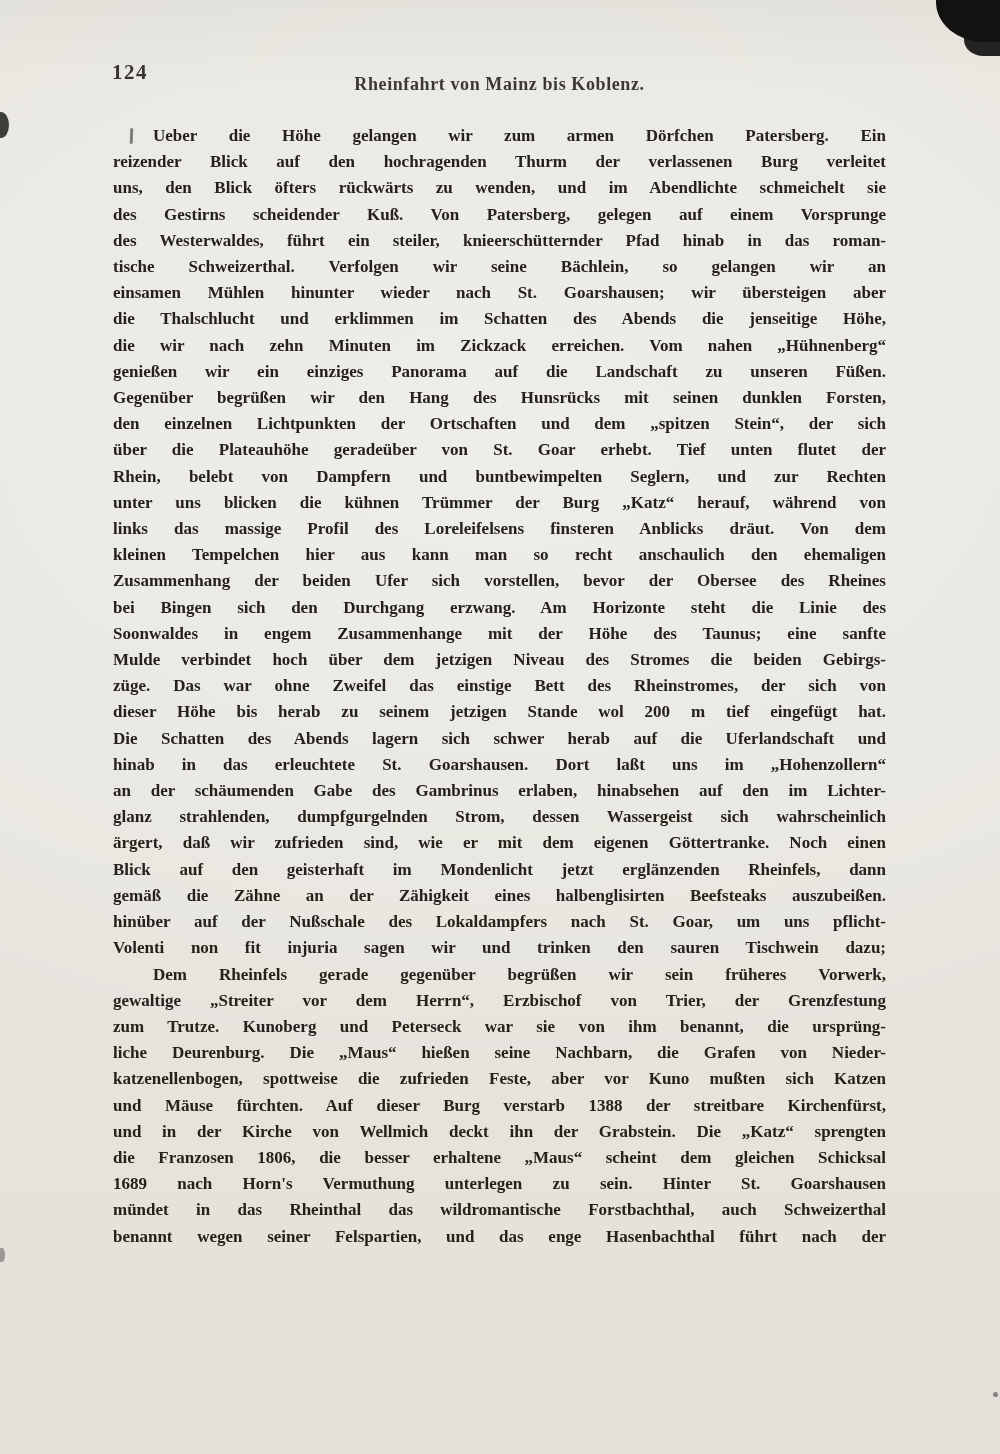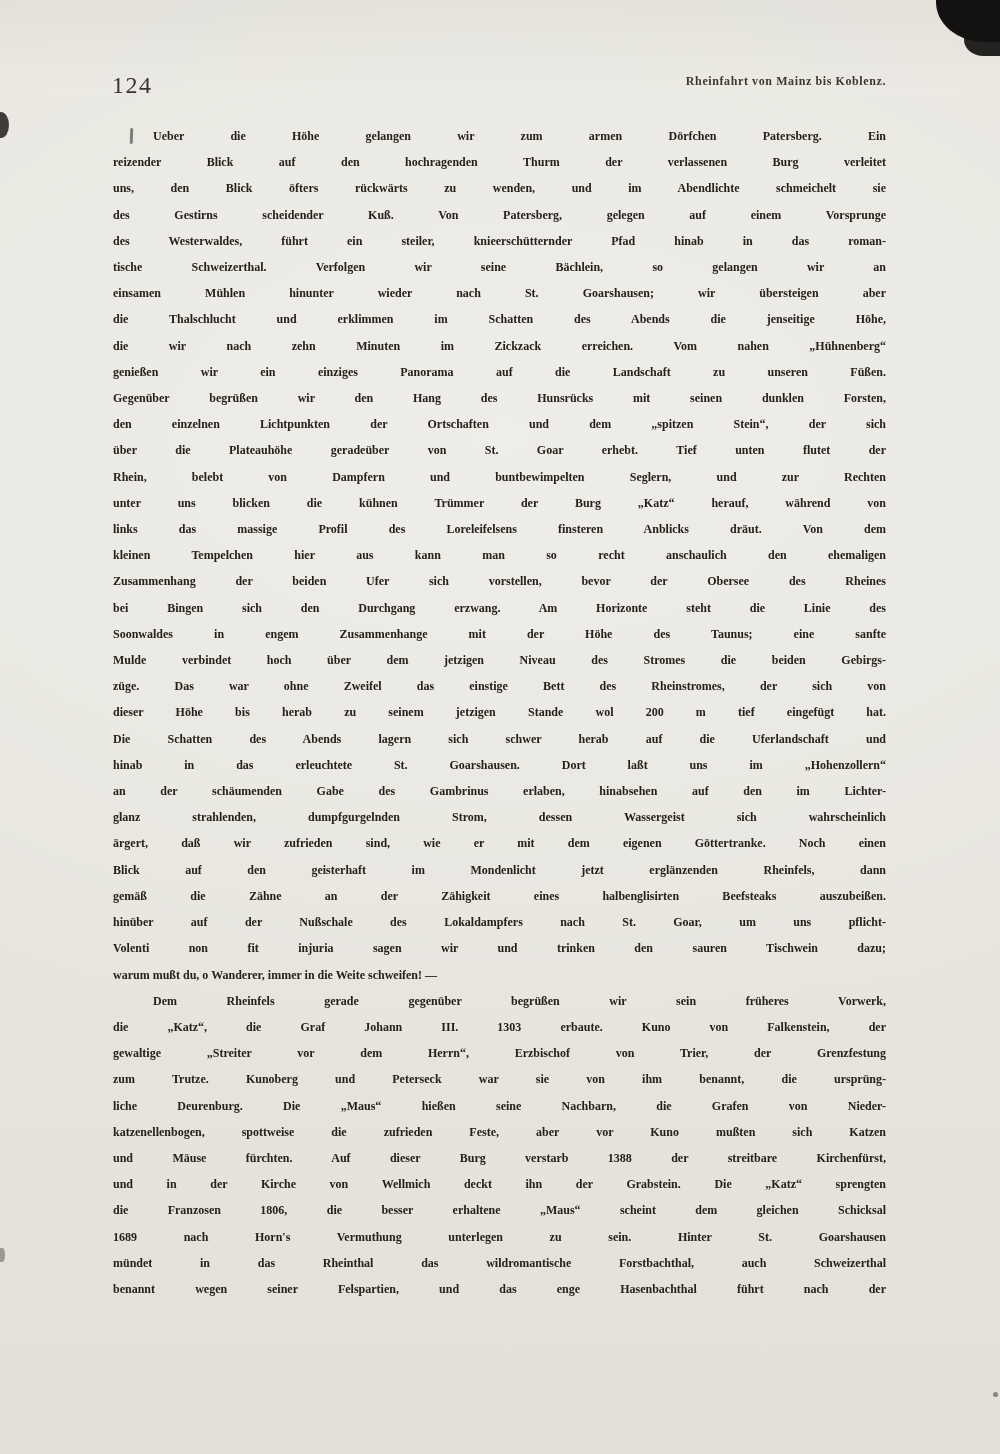--- a/index.html
+++ b/index.html
@@ -17,44 +17,44 @@
   .page {
     position: absolute;
     inset: 0;
     background:
       radial-gradient(ellipse 1400px 900px at 50% 30%, rgba(255,255,255,0.28), rgba(0,0,0,0) 72%),
       linear-gradient(180deg, #e1dfd8 0%, #e9e7e0 6%, #e8e6df 55%, #e2e0d9 100%);
   }
   .page-number {
     position: absolute;
     left: 112px;
-    top: 72px;
-    font-size: 24px;
-    font-weight: 400;
+    top: 60px;
+    font-size: 21px;
+    font-weight: 700;
     color: #383530;
     letter-spacing: 1.5px;
   }
   .running-header {
     position: absolute;
     left: 113px;
     top: 74px;
     width: 773px;
-    text-align: right;
-    font-size: 12px;
+    text-align: center;
+    font-size: 18px;
     font-weight: 700;
     color: #3c3933;
     letter-spacing: 0.6px;
   }
   .text-block {
     position: absolute;
     left: 113px;
     top: 123px;
     width: 773px;
     color: #25221c;
-    font-size: 12px;
+    font-size: 17px;
     font-weight: 700;
   }
   .line {
     line-height: 26.2px;
     text-align: justify;
     text-align-last: justify;
   }
   .line.indent { text-indent: 40px; }
   .line.flush  { text-align-last: left; }
 
@@ -139,23 +139,21 @@
       <div class="line">dieser Höhe bis herab zu seinem jetzigen Stande wol 200 m tief eingefügt hat.</div>
       <div class="line">Die Schatten des Abends lagern sich schwer herab auf die Uferlandschaft und</div>
       <div class="line">hinab in das erleuchtete St. Goarshausen. Dort laßt uns im „Hohenzollern“</div>
       <div class="line">an der schäumenden Gabe des Gambrinus erlaben, hinabsehen auf den im Lichter-</div>
       <div class="line">glanz strahlenden, dumpfgurgelnden Strom, dessen Wassergeist sich wahrscheinlich</div>
       <div class="line">ärgert, daß wir zufrieden sind, wie er mit dem eigenen Göttertranke. Noch einen</div>
       <div class="line">Blick auf den geisterhaft im Mondenlicht jetzt erglänzenden Rheinfels, dann</div>
       <div class="line">gemäß die Zähne an der Zähigkeit eines halbenglisirten Beefsteaks auszubeißen.</div>
       <div class="line">hinüber auf der Nußschale des Lokaldampfers nach St. Goar, um uns pflicht-</div>
       <div class="line">Volenti non fit injuria sagen wir und trinken den sauren Tischwein dazu;</div>
-      <div class="line flush">warum mußt du, o Wanderer, immer in die Weite schweifen! —</div>
       <div class="line indent">Dem Rheinfels gerade gegenüber begrüßen wir sein früheres Vorwerk,</div>
-      <div class="line">die „Katz“, die Graf Johann III. 1303 erbaute. Kuno von Falkenstein, der</div>
       <div class="line">gewaltige „Streiter vor dem Herrn“, Erzbischof von Trier, der Grenzfestung</div>
       <div class="line">zum Trutze. Kunoberg und Peterseck war sie von ihm benannt, die ursprüng-</div>
       <div class="line">liche Deurenburg. Die „Maus“ hießen seine Nachbarn, die Grafen von Nieder-</div>
       <div class="line">katzenellenbogen, spottweise die zufrieden Feste, aber vor Kuno mußten sich Katzen</div>
       <div class="line">und Mäuse fürchten. Auf dieser Burg verstarb 1388 der streitbare Kirchenfürst,</div>
       <div class="line">und in der Kirche von Wellmich deckt ihn der Grabstein. Die „Katz“ sprengten</div>
       <div class="line">die Franzosen 1806, die besser erhaltene „Maus“ scheint dem gleichen Schicksal</div>
       <div class="line">1689 nach Horn's Vermuthung unterlegen zu sein. Hinter St. Goarshausen</div>
       <div class="line">mündet in das Rheinthal das wildromantische Forstbachthal, auch Schweizerthal</div>
       <div class="line">benannt wegen seiner Felspartien, und das enge Hasenbachthal führt nach der</div>

